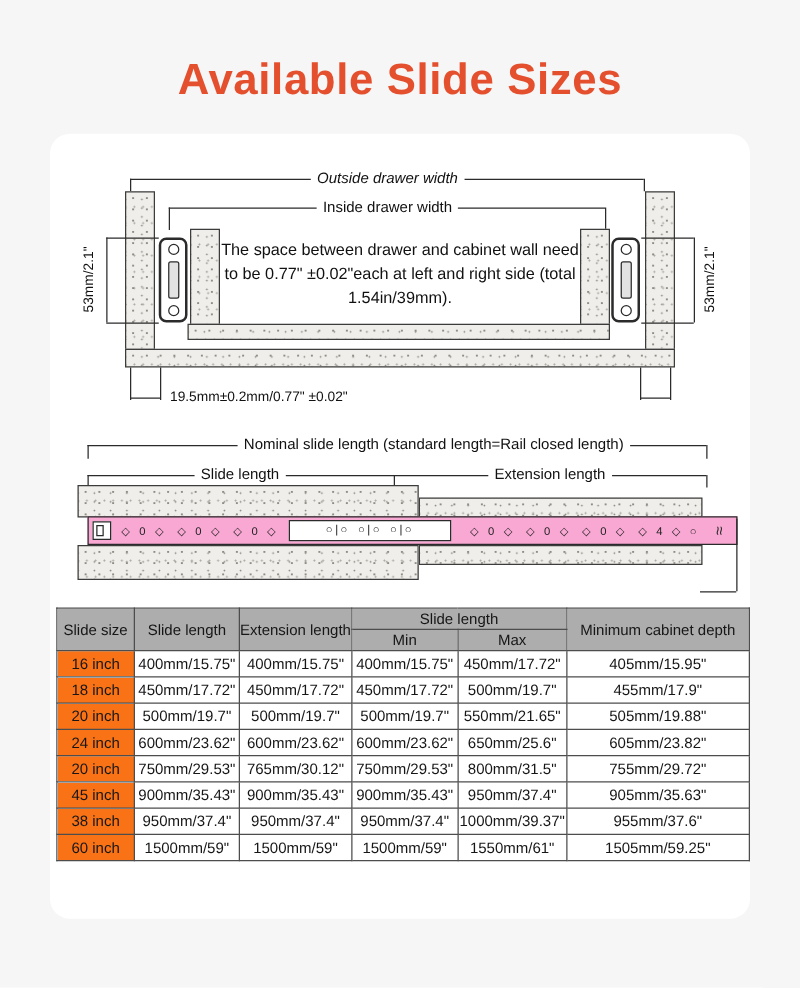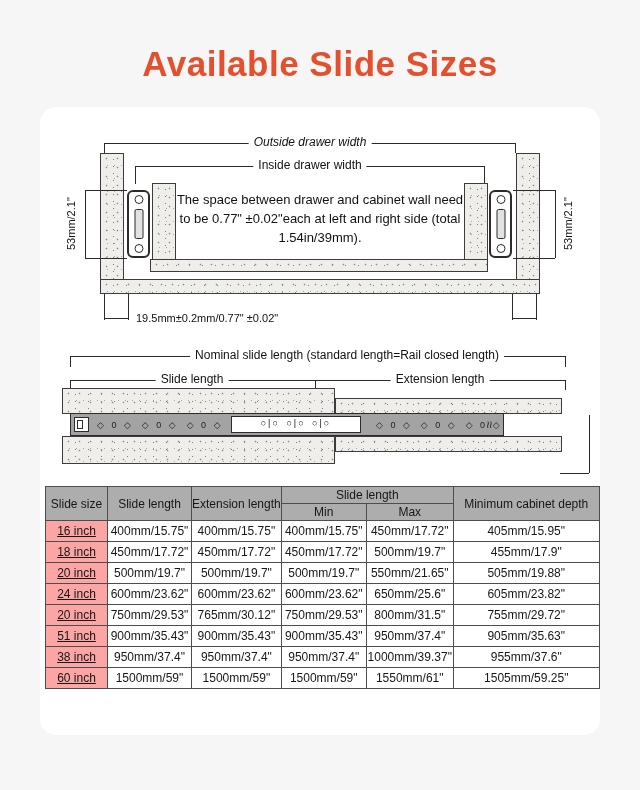--- a/index.html
+++ b/index.html
@@ -61,22 +61,22 @@
   .slide-cs .ball.top { top:3px; }
   .slide-cs .ball.bot { bottom:3px; }
   .slide-cs .groove {
     position:absolute; left:50%; transform:translateX(-50%);
     top:17px; bottom:17px; width:9px; box-sizing:border-box;
     border:1px solid #2b2b2b; border-radius:2px; background:#e2e2e2;
   }
 
   
   .rail {
-    position:absolute; left:70px; top:413px; width:434px; height:23px;
-    box-sizing:border-box; border:1px solid #2b2b2b; background:#a3a3a3; overflow:hidden;
+    position:absolute; left:70px; top:413px; width:520px; height:23px;
+    box-sizing:border-box; border:1px solid #2b2b2b; background:#f9a8d4; overflow:hidden;
   }
   .rail-cap {
     position:absolute; left:3px; top:3px; width:15px; height:15px;
     box-sizing:border-box; border:1.5px solid #2b2b2b; background:#fff;
   }
   .rail-cap::after {
     content:""; position:absolute; left:2px; top:2px; right:5px; bottom:2px;
     border:1px solid #2b2b2b;
   }
   .holes {
@@ -102,21 +102,21 @@
     font-size:12px; color:#161616;
   }
   .size-table th, .size-table td {
     border:1px solid #4d4d4d; text-align:center; vertical-align:middle;
     padding:0; white-space:nowrap; overflow:hidden;
   }
   .size-table thead th {
     background:#adadad; font-weight:normal; height:16px; font-size:12px;
   }
   .size-table tbody td { background:#ffffff; height:20px; }
-  .size-table tbody td.size-col { background:#fca5a5;text-decoration:underline; }
+  .size-table tbody td.size-col { background:#f97316; }
 </style>
 </head>
 <body>
 
 <div id="page">
 
   <h1 id="title">Available Slide Sizes</h1>
 
   <div class="card"></div>
 
@@ -263,21 +263,21 @@
         </tr>
         <tr>
           <td class="size-col">20 inch</td>
           <td>750mm/29.53"</td>
           <td>765mm/30.12"</td>
           <td>750mm/29.53"</td>
           <td>800mm/31.5"</td>
           <td>755mm/29.72"</td>
         </tr>
         <tr>
-          <td class="size-col">51 inch</td>
+          <td class="size-col">45 inch</td>
           <td>900mm/35.43"</td>
           <td>900mm/35.43"</td>
           <td>900mm/35.43"</td>
           <td>950mm/37.4"</td>
           <td>905mm/35.63"</td>
         </tr>
         <tr>
           <td class="size-col">38 inch</td>
           <td>950mm/37.4"</td>
           <td>950mm/37.4"</td>

